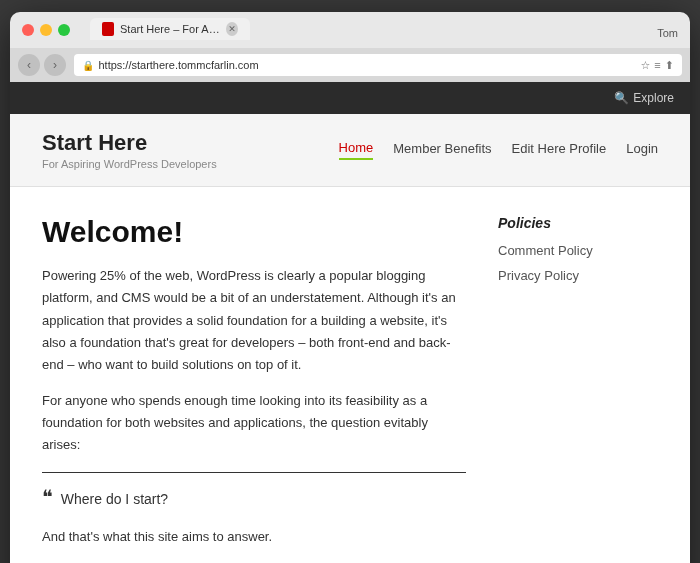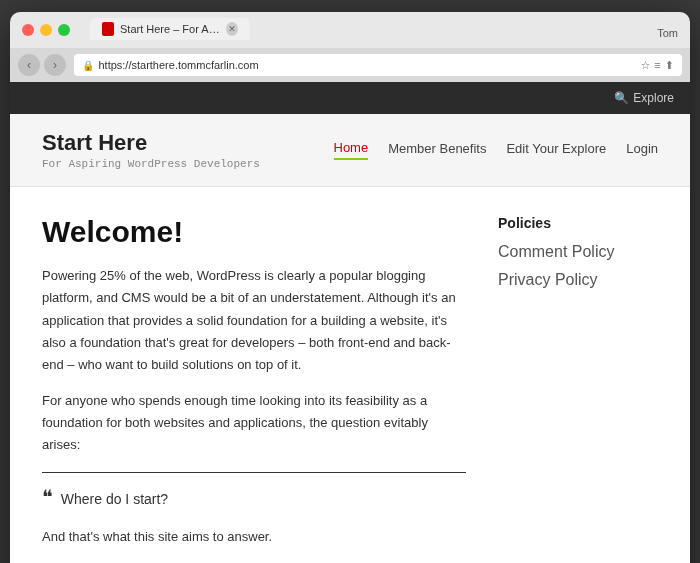--- a/index.html
+++ b/index.html
@@ -193,21 +193,20 @@
       font-size: 22px;
       font-weight: bold;
       color: #222;
       line-height: 1.2;
     }
 
     .site-tagline {
       font-size: 11px;
       color: #888;
       margin-top: 2px;
-      font-family: Liberation Mono, monospace;
     }
 
     .site-nav {
       display: flex;
       align-items: center;
       gap: 20px;
     }
 
     .nav-item {
       font-size: 13px;
@@ -296,25 +295,26 @@
     .sidebar {
       width: 160px;
       flex-shrink: 0;
     }
 
     .sidebar-section-title {
       font-size: 14px;
       font-weight: bold;
       color: #222;
       margin-bottom: 12px;
+      font-style: italic;
     }
 
     .sidebar-link {
       display: block;
-      font-size: 16px;
+      font-size: 13px;
       color: #555;
       text-decoration: none;
       margin-bottom: 10px;
       cursor: pointer;
     }
   </style>
 </head>
 <body>
 
 <div class="window">
@@ -359,21 +359,21 @@
   </div>
 
   <div class="site-header">
     <div class="site-logo-area">
       <div class="site-title">Start Here</div>
       <div class="site-tagline">For Aspiring WordPress Developers</div>
     </div>
     <nav class="site-nav">
       <a class="nav-item active">Home</a>
       <a class="nav-item">Member Benefits</a>
-      <a class="nav-item">Edit Your Explore</a>
+      <a class="nav-item">Edit Here Profile</a>
       <a class="nav-item">Login</a>
     </nav>
   </div>
 
   <div class="main-content">
     <div class="content-area">
       <h1 class="page-heading">Welcome!</h1>
       <p class="content-para">Powering 25% of the web, WordPress is clearly a popular blogging platform, and CMS would be a bit of an understatement. Although it's an application that provides a solid foundation for a building a website, it's also a foundation that's great for developers – both front-end and back-end – who want to build solutions on top of it.</p>
       <p class="content-para">For anyone who spends enough time looking into its feasibility as a foundation for both websites and applications, the question evitably arises:</p>
       <hr class="content-divider">

